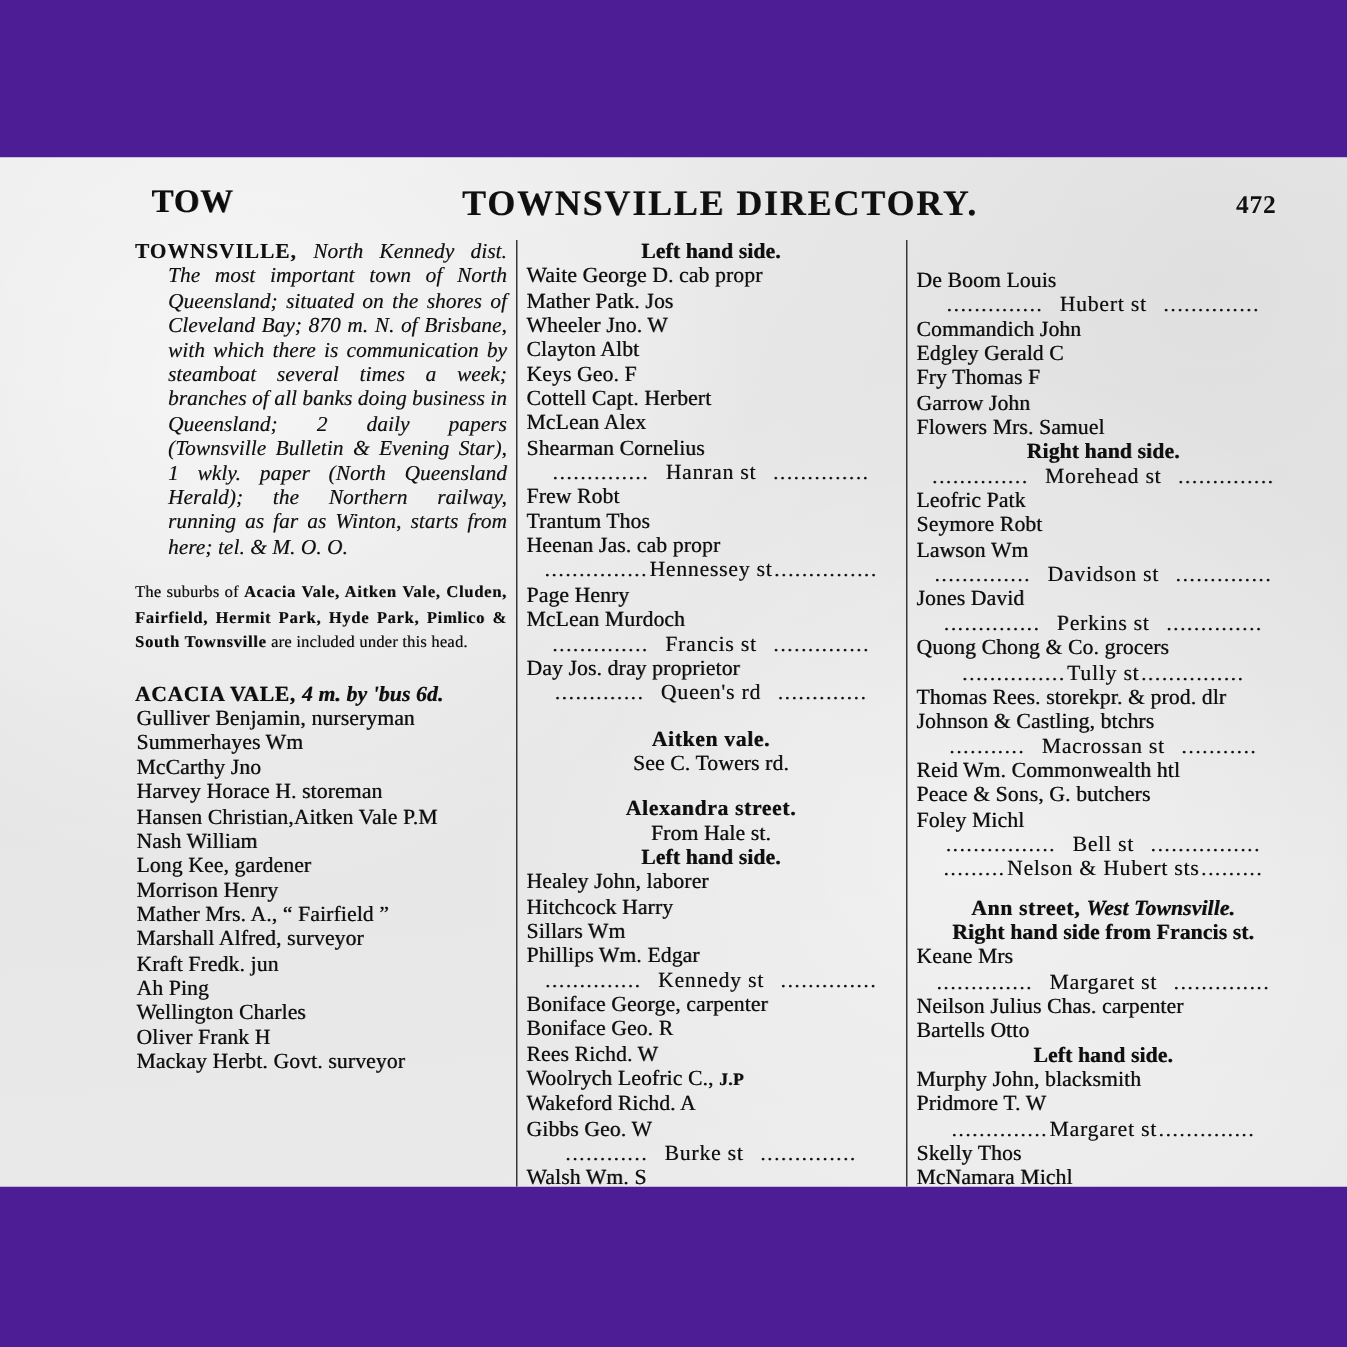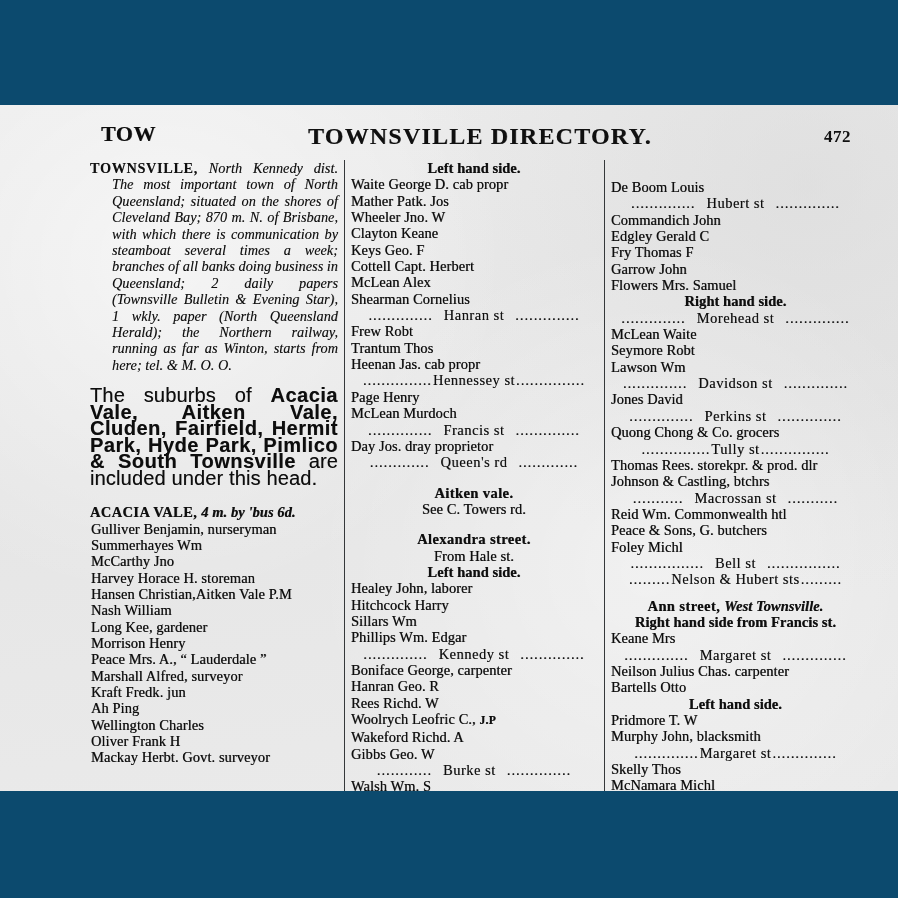--- a/index.html
+++ b/index.html
@@ -5,21 +5,21 @@
 <style>
   html, body {
     margin: 0;
     padding: 0;
     background: #ffffff;
   }
   #page {
     position: relative;
     width: 898px;
     height: 898px;
-    background: #0c4a6e;
+    background: #4c1d95;
     overflow: hidden;
     font-family: "Liberation Serif", serif;
   }
   
   #scan {
     position: absolute;
     left: 0;
     top: 105px;
     width: 898px;
     height: 686px;
@@ -137,22 +137,22 @@
     text-shadow: 0.3px 0 0 rgba(0,0,0,0.42);
   }
   .para .cap {
     font-style: normal;
     font-weight: bold;
     letter-spacing: 0.7px;
   }
 
   
   .note {
-    font-family: Liberation Sans, sans-serif;
-    font-size: 20px;
+    font-family: Liberation Serif, serif;
+    font-size: 11px;
     line-height: 16.5px;
     color: #0d0d0d;
     text-align: justify;
     letter-spacing: 0.15px;
     text-shadow: 0.35px 0 0 rgba(0,0,0,0.45);
   }
   .note b { font-weight: bold; letter-spacing: 0.5px; }
 
   
   .street {
@@ -226,21 +226,21 @@
 
           <div>
             <div class="ln entry">Gulliver Benjamin, nurseryman</div>
             <div class="ln entry">Summerhayes Wm</div>
             <div class="ln entry">McCarthy Jno</div>
             <div class="ln entry">Harvey Horace H. storeman</div>
             <div class="ln entry">Hansen Christian,Aitken Vale P.M</div>
             <div class="ln entry">Nash William</div>
             <div class="ln entry">Long Kee, gardener</div>
             <div class="ln entry">Morrison Henry</div>
-            <div class="ln entry">Peace Mrs. A., “ Lauderdale ”</div>
+            <div class="ln entry">Mather Mrs. A., “ Fairfield ”</div>
             <div class="ln entry">Marshall Alfred, surveyor</div>
             <div class="ln entry">Kraft Fredk. jun</div>
             <div class="ln entry">Ah Ping</div>
           </div>
 
 
           <div>
             <div class="ln entry">Wellington Charles</div>
             <div class="ln entry">Oliver Frank H</div>
             <div class="ln entry">Mackay Herbt. Govt. surveyor</div>
@@ -248,21 +248,21 @@
         </div>
 
         <div class="col mid">
 
           <div class="ln ctr bold">Left hand side.</div>
 
           <div>
             <div class="ln entry">Waite George D. cab propr</div>
             <div class="ln entry">Mather Patk. Jos</div>
             <div class="ln entry">Wheeler Jno. W</div>
-            <div class="ln entry">Clayton Keane</div>
+            <div class="ln entry">Clayton Albt</div>
             <div class="ln entry">Keys Geo. F</div>
             <div class="ln entry">Cottell Capt. Herbert</div>
             <div class="ln entry">McLean Alex</div>
             <div class="ln entry">Shearman Cornelius</div>
           </div>
 
           <div class="street wide">
             <span class="dots r">..............</span>
             <span class="nm">Hanran st</span>
             <span class="dots">..............</span>
@@ -320,21 +320,21 @@
           </div>
 
           <div class="street wide">
             <span class="dots r">..............</span>
             <span class="nm">Kennedy st</span>
             <span class="dots">..............</span>
           </div>
 
           <div>
             <div class="ln entry">Boniface George, carpenter</div>
-            <div class="ln entry">Hanran Geo. R</div>
+            <div class="ln entry">Boniface Geo. R</div>
             <div class="ln entry">Rees Richd. W</div>
             <div class="ln entry">
               <span>Woolrych Leofric C., <span class="sc">J.P</span></span>
             </div>
             <div class="ln entry">Wakeford Richd. A</div>
             <div class="ln entry">Gibbs Geo. W</div>
           </div>
 
           <div class="street wide">
             <span class="dots r">............</span>
@@ -370,21 +370,21 @@
 
           <div class="ln ctr bold">Right hand side.</div>
 
           <div class="street wide">
             <span class="dots r">..............</span>
             <span class="nm">Morehead st</span>
             <span class="dots">..............</span>
           </div>
 
           <div>
-            <div class="ln entry">McLean Waite</div>
+            <div class="ln entry">Leofric Patk</div>
             <div class="ln entry">Seymore Robt</div>
             <div class="ln entry">Lawson Wm</div>
           </div>
 
           <div class="street wide">
             <span class="dots r">..............</span>
             <span class="nm">Davidson st</span>
             <span class="dots">..............</span>
           </div>
 
@@ -456,22 +456,22 @@
           </div>
 
           <div>
             <div class="ln entry">Neilson Julius Chas. carpenter</div>
             <div class="ln entry">Bartells Otto</div>
           </div>
 
           <div class="ln ctr bold">Left hand side.</div>
 
           <div>
+            <div class="ln entry">Murphy John, blacksmith</div>
             <div class="ln entry">Pridmore T. W</div>
-            <div class="ln entry">Murphy John, blacksmith</div>
           </div>
 
           <div class="street tight">
             <span class="dots r">..............</span>
             <span class="nm">Margaret st</span>
             <span class="dots">..............</span>
           </div>
 
           <div>
             <div class="ln entry">Skelly Thos</div>

